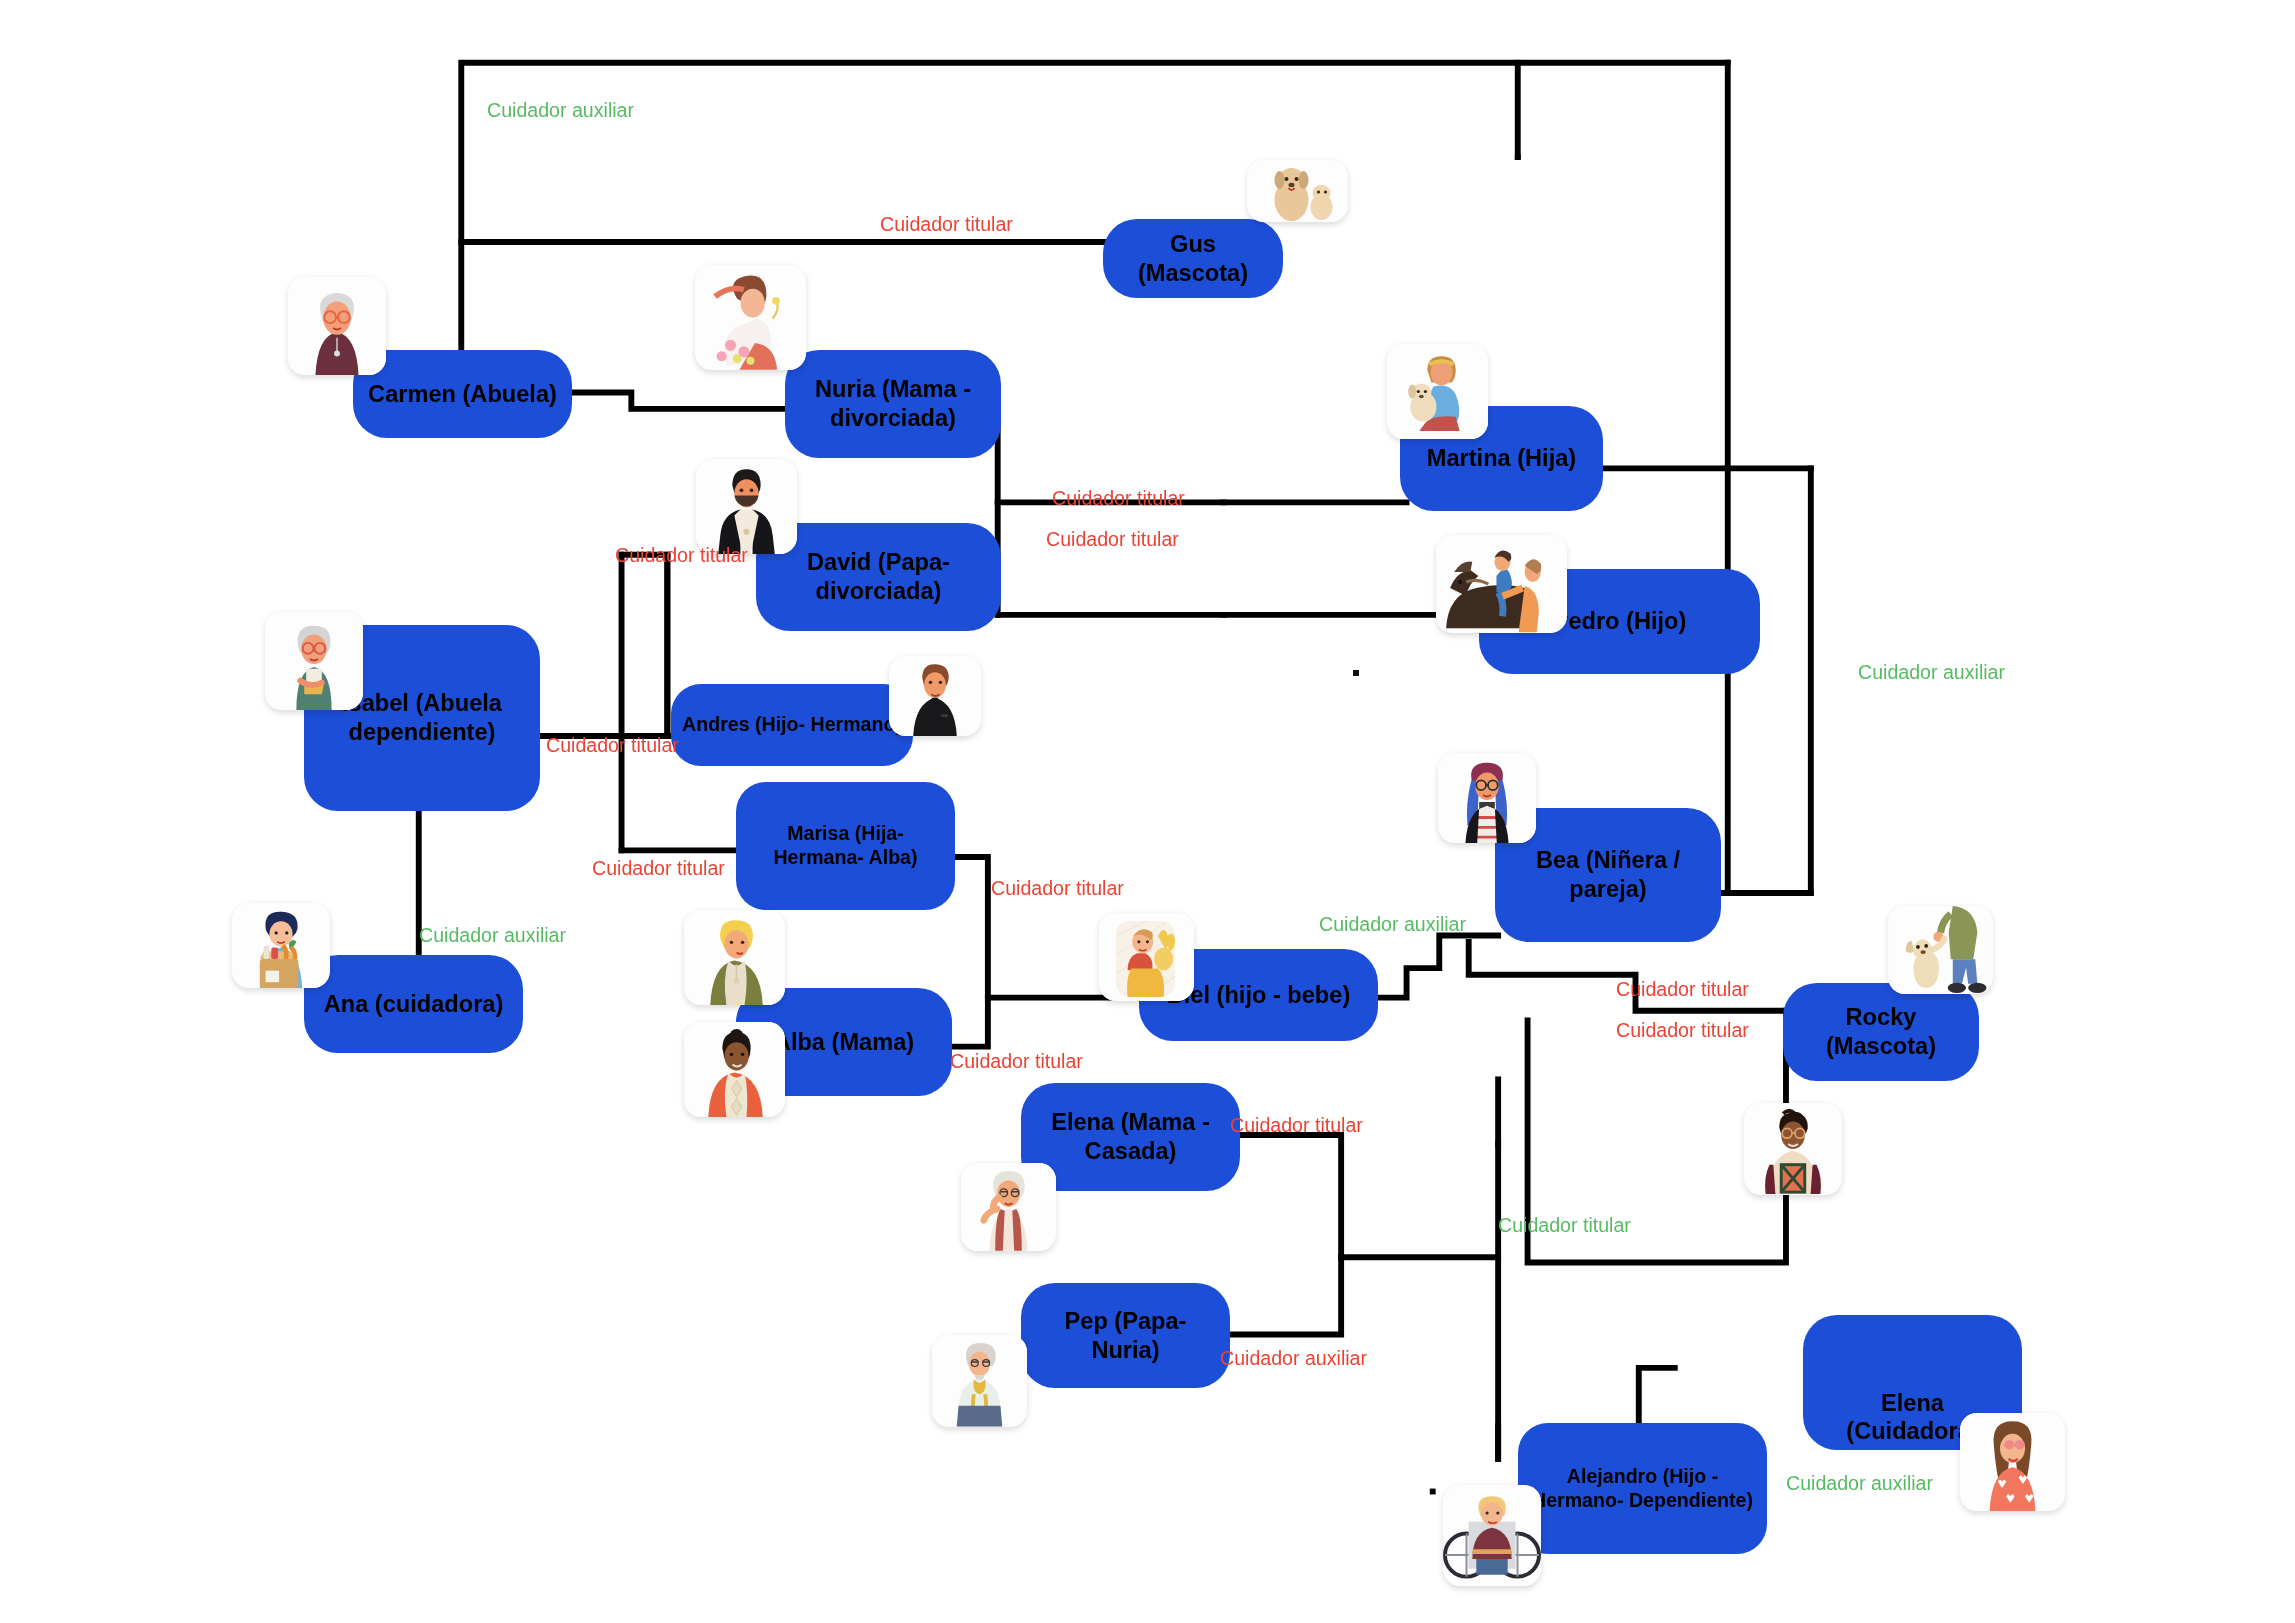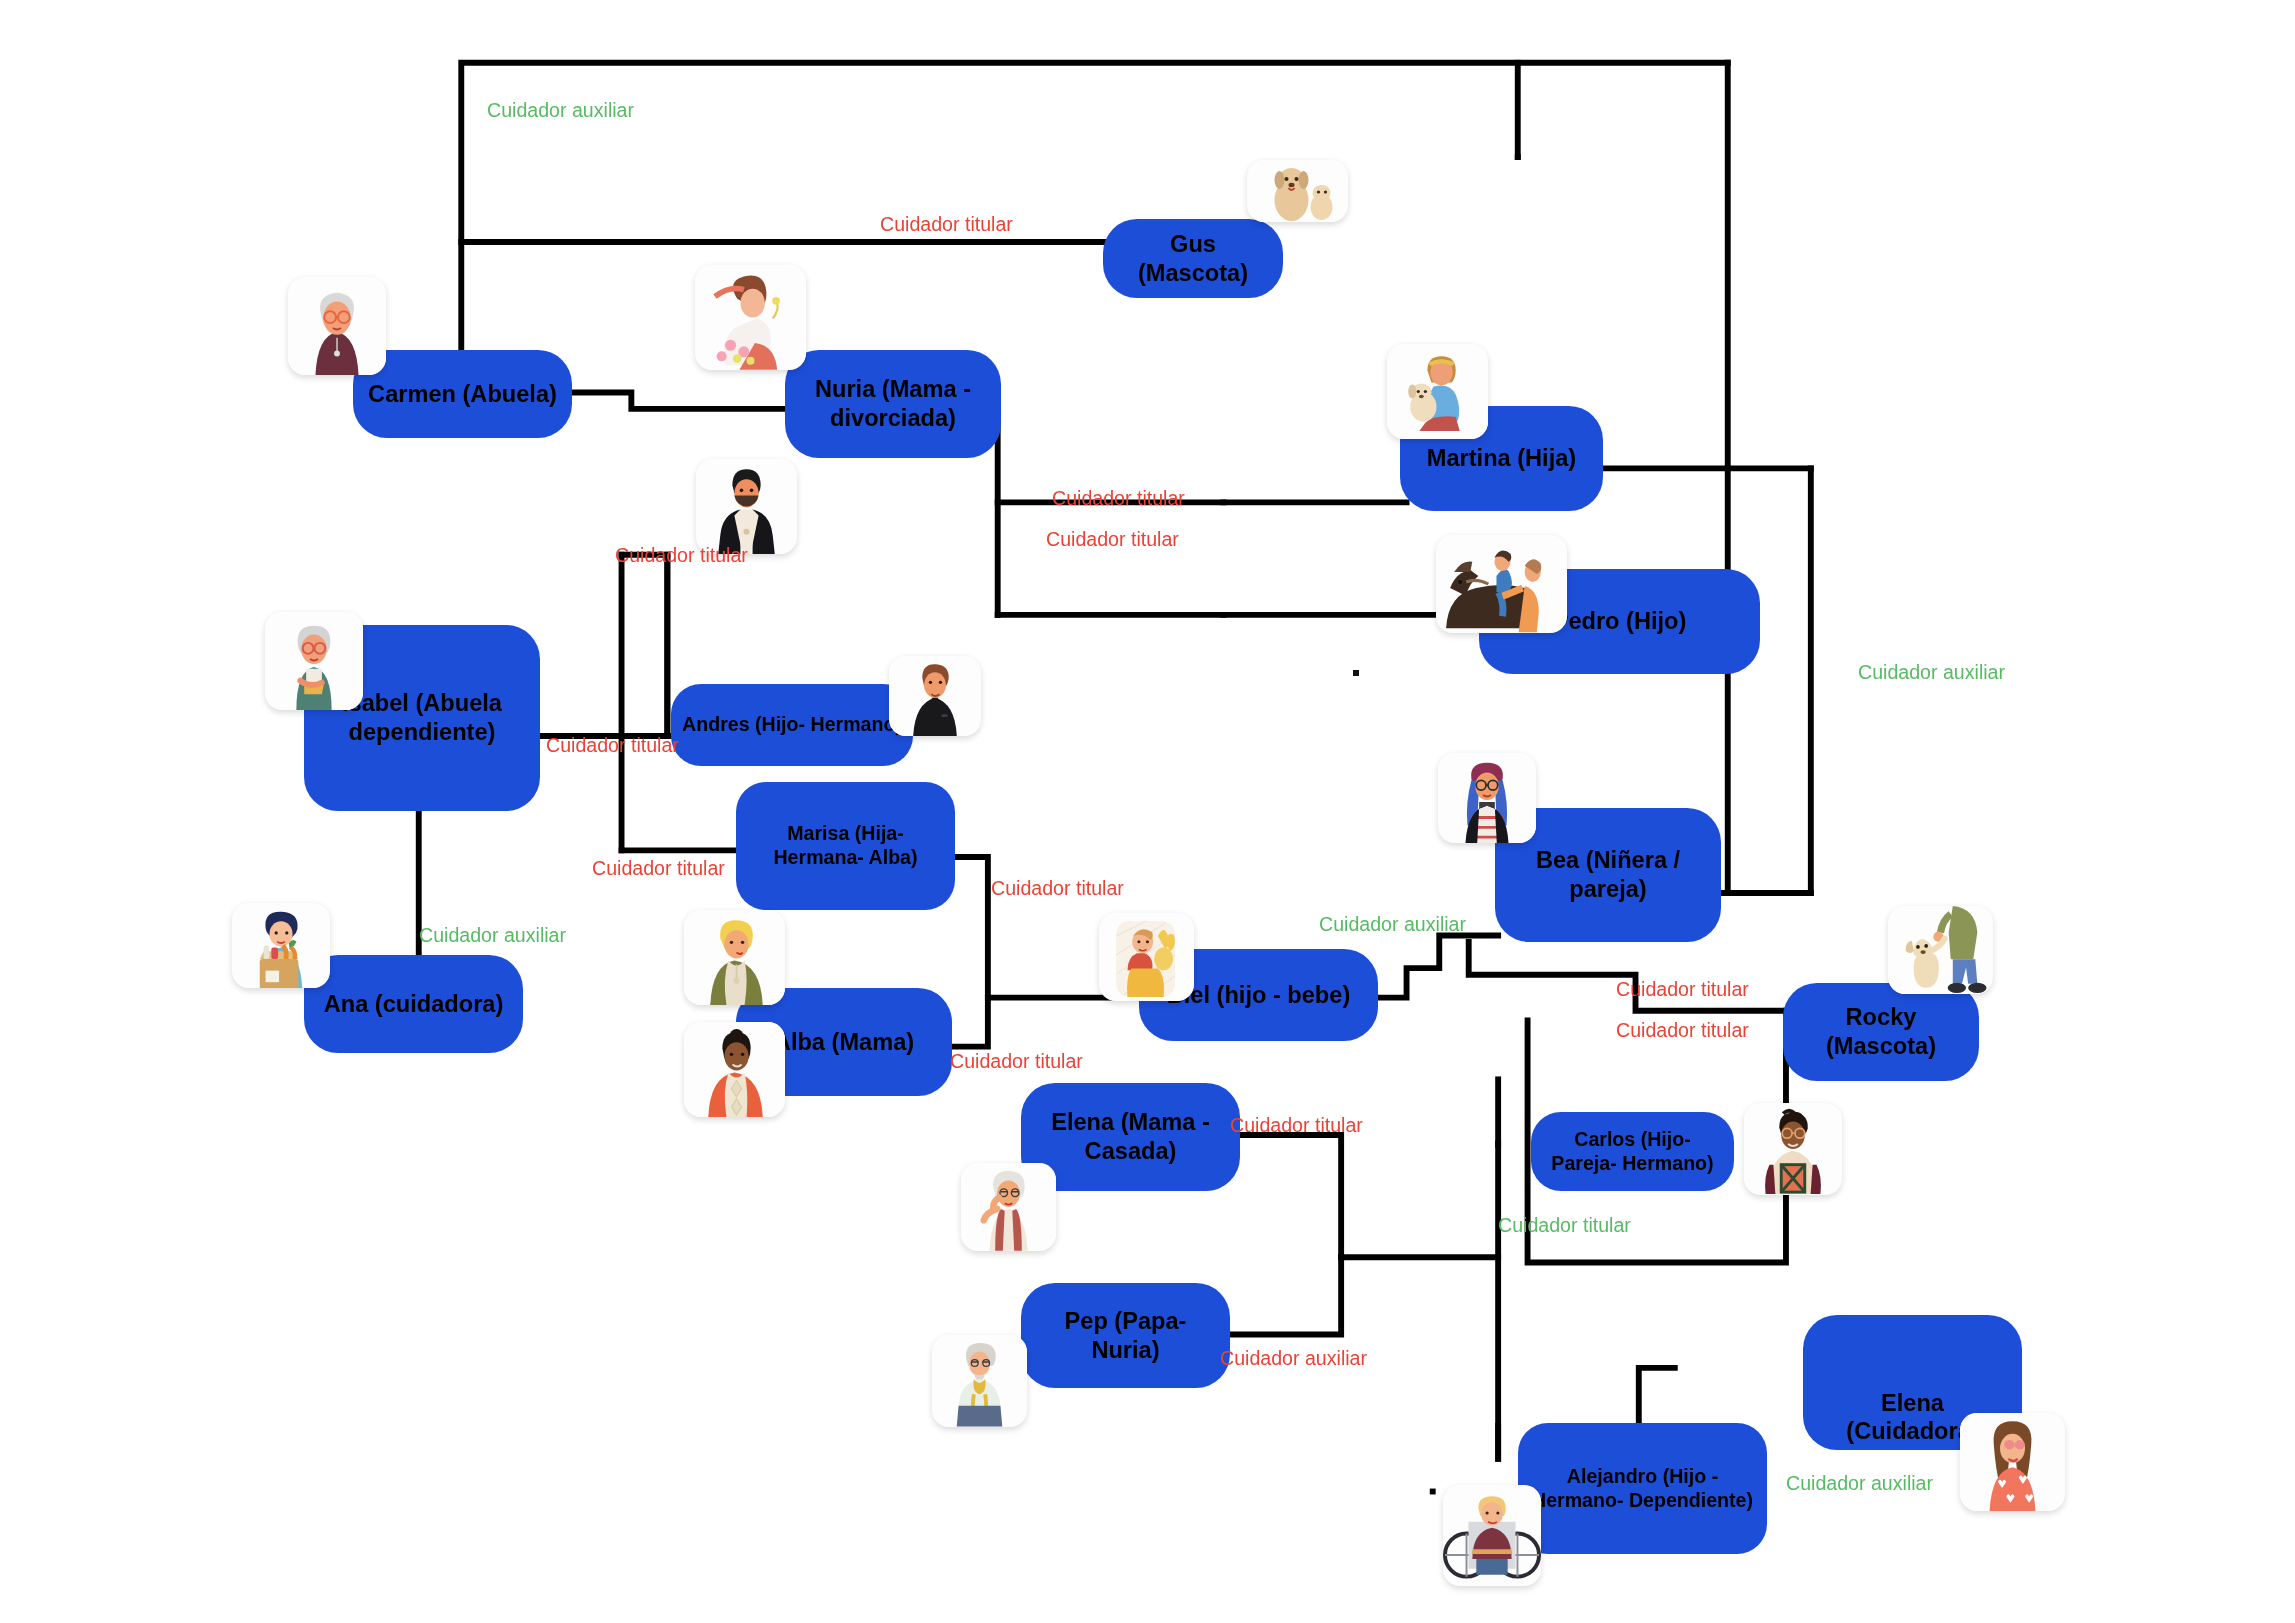--- a/index.html
+++ b/index.html
@@ -478,20 +478,23 @@
   </div>
 
   <div class="node" style="left:785px;top:350px;width:216px;height:108px;">
     <span>Nuria (Mama - divorciada)</span>
   </div>
 
   <div class="node" style="left:1400px;top:406px;width:203px;height:105px;">
     <span>Martina (Hija)</span>
   </div>
 
+  <div class="node" style="left:756px;top:523px;width:245px;height:108px;">
+    <span>David  (Papa- divorciada)</span>
+  </div>
 
   <div class="node" style="left:1479px;top:569px;width:281px;height:105px;">
     <span>Pedro (Hijo)</span>
   </div>
 
   <div class="node" style="left:304px;top:625px;width:236px;height:186px;">
     <span>Isabel (Abuela dependiente)</span>
   </div>
 
   <div class="node small" style="left:671px;top:684px;width:242px;height:82px;">
@@ -519,23 +522,20 @@
   </div>
 
   <div class="node" style="left:1783px;top:983px;width:196px;height:98px;">
     <span>Rocky (Mascota)</span>
   </div>
 
   <div class="node" style="left:1021px;top:1083px;width:219px;height:108px;">
     <span>Elena (Mama - Casada)</span>
   </div>
 
-  <div class="node small" style="left:1531px;top:1112px;width:203px;height:79px;">
-    <span>Carlos (Hijo- Pareja- Hermano)</span>
-  </div>
 
   <div class="node" style="left:1021px;top:1283px;width:209px;height:105px;">
     <span>Pep (Papa- Nuria)</span>
   </div>
 
   <div class="node" style="left:1803px;top:1315px;width:219px;height:135px;align-items:flex-end;">
     <span>Elena (Cuidadora)</span>
   </div>
 
   <div class="node small" style="left:1518px;top:1423px;width:249px;height:131px;">

